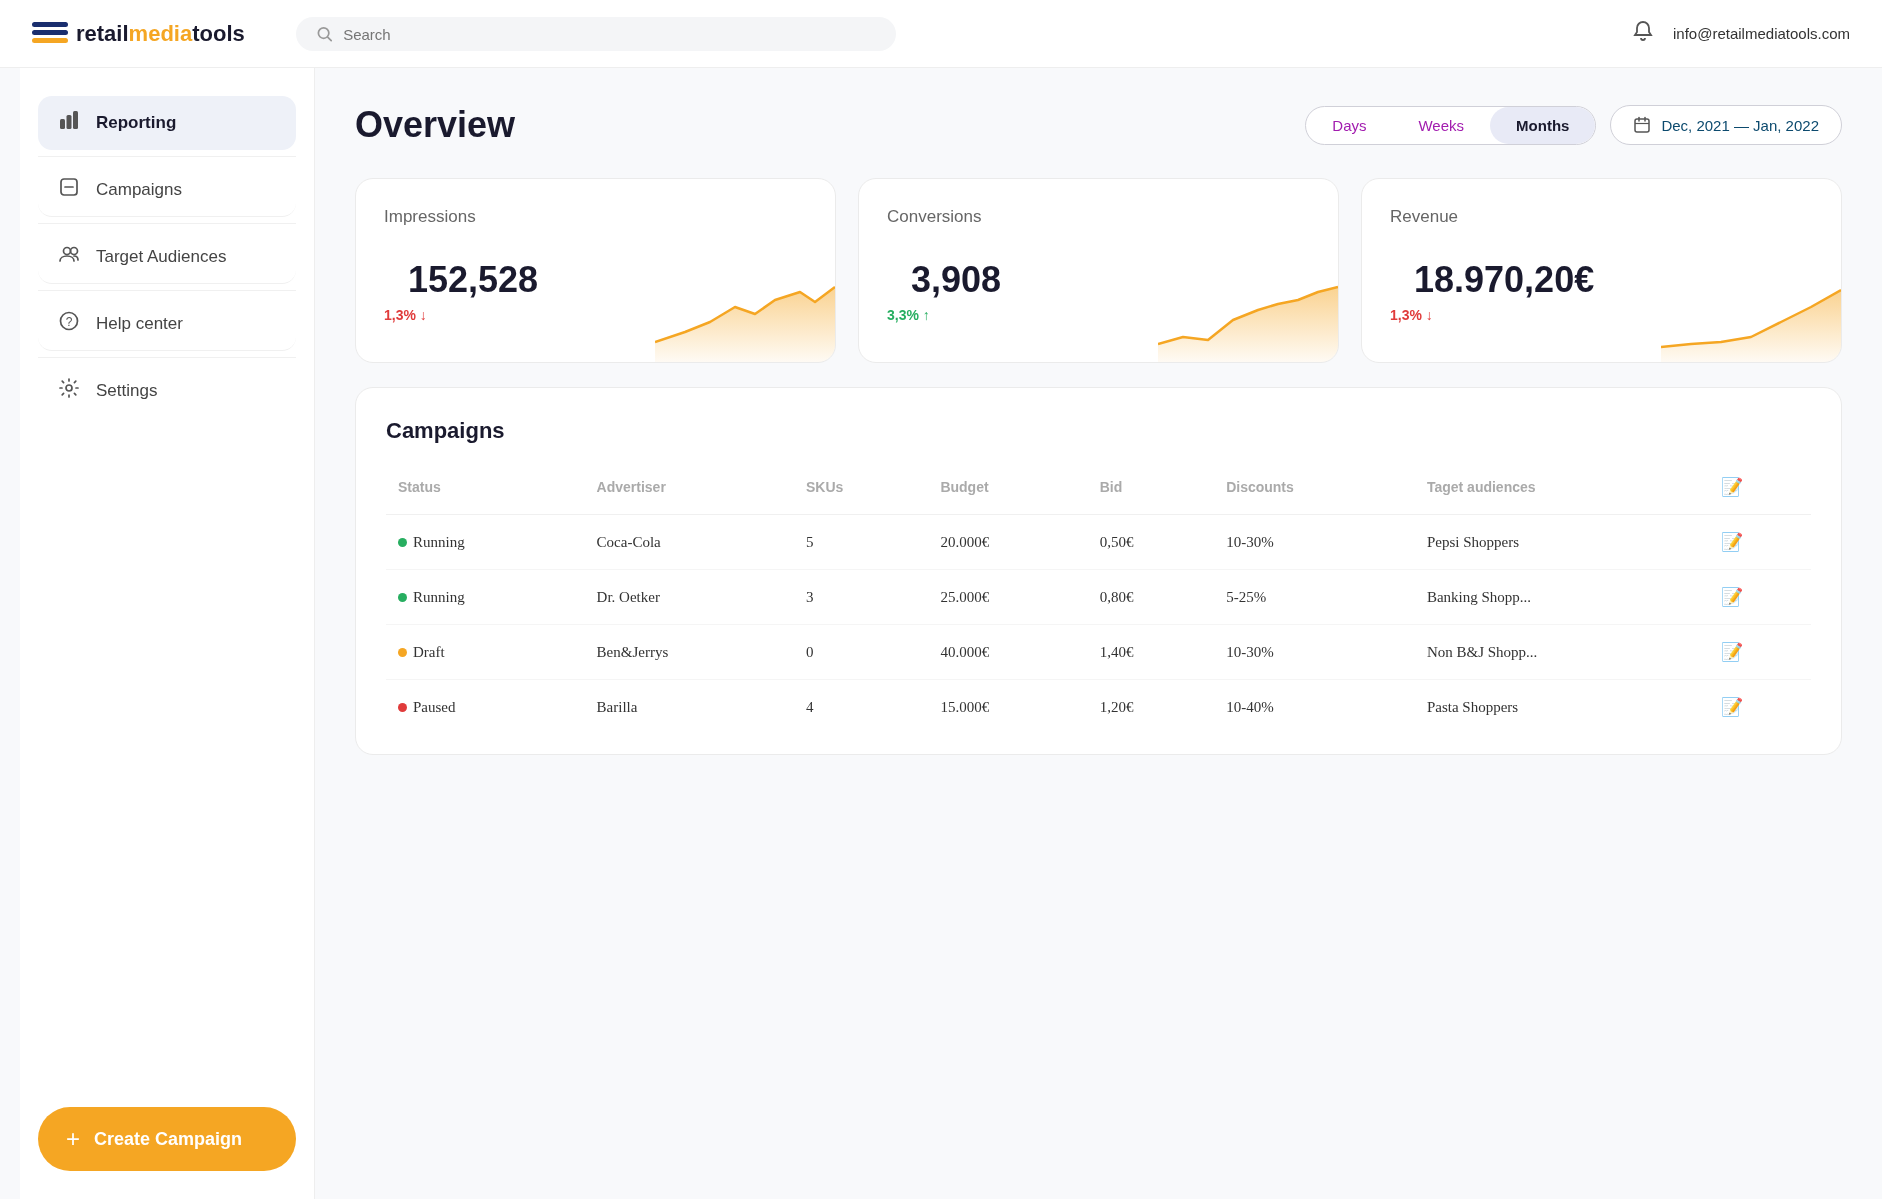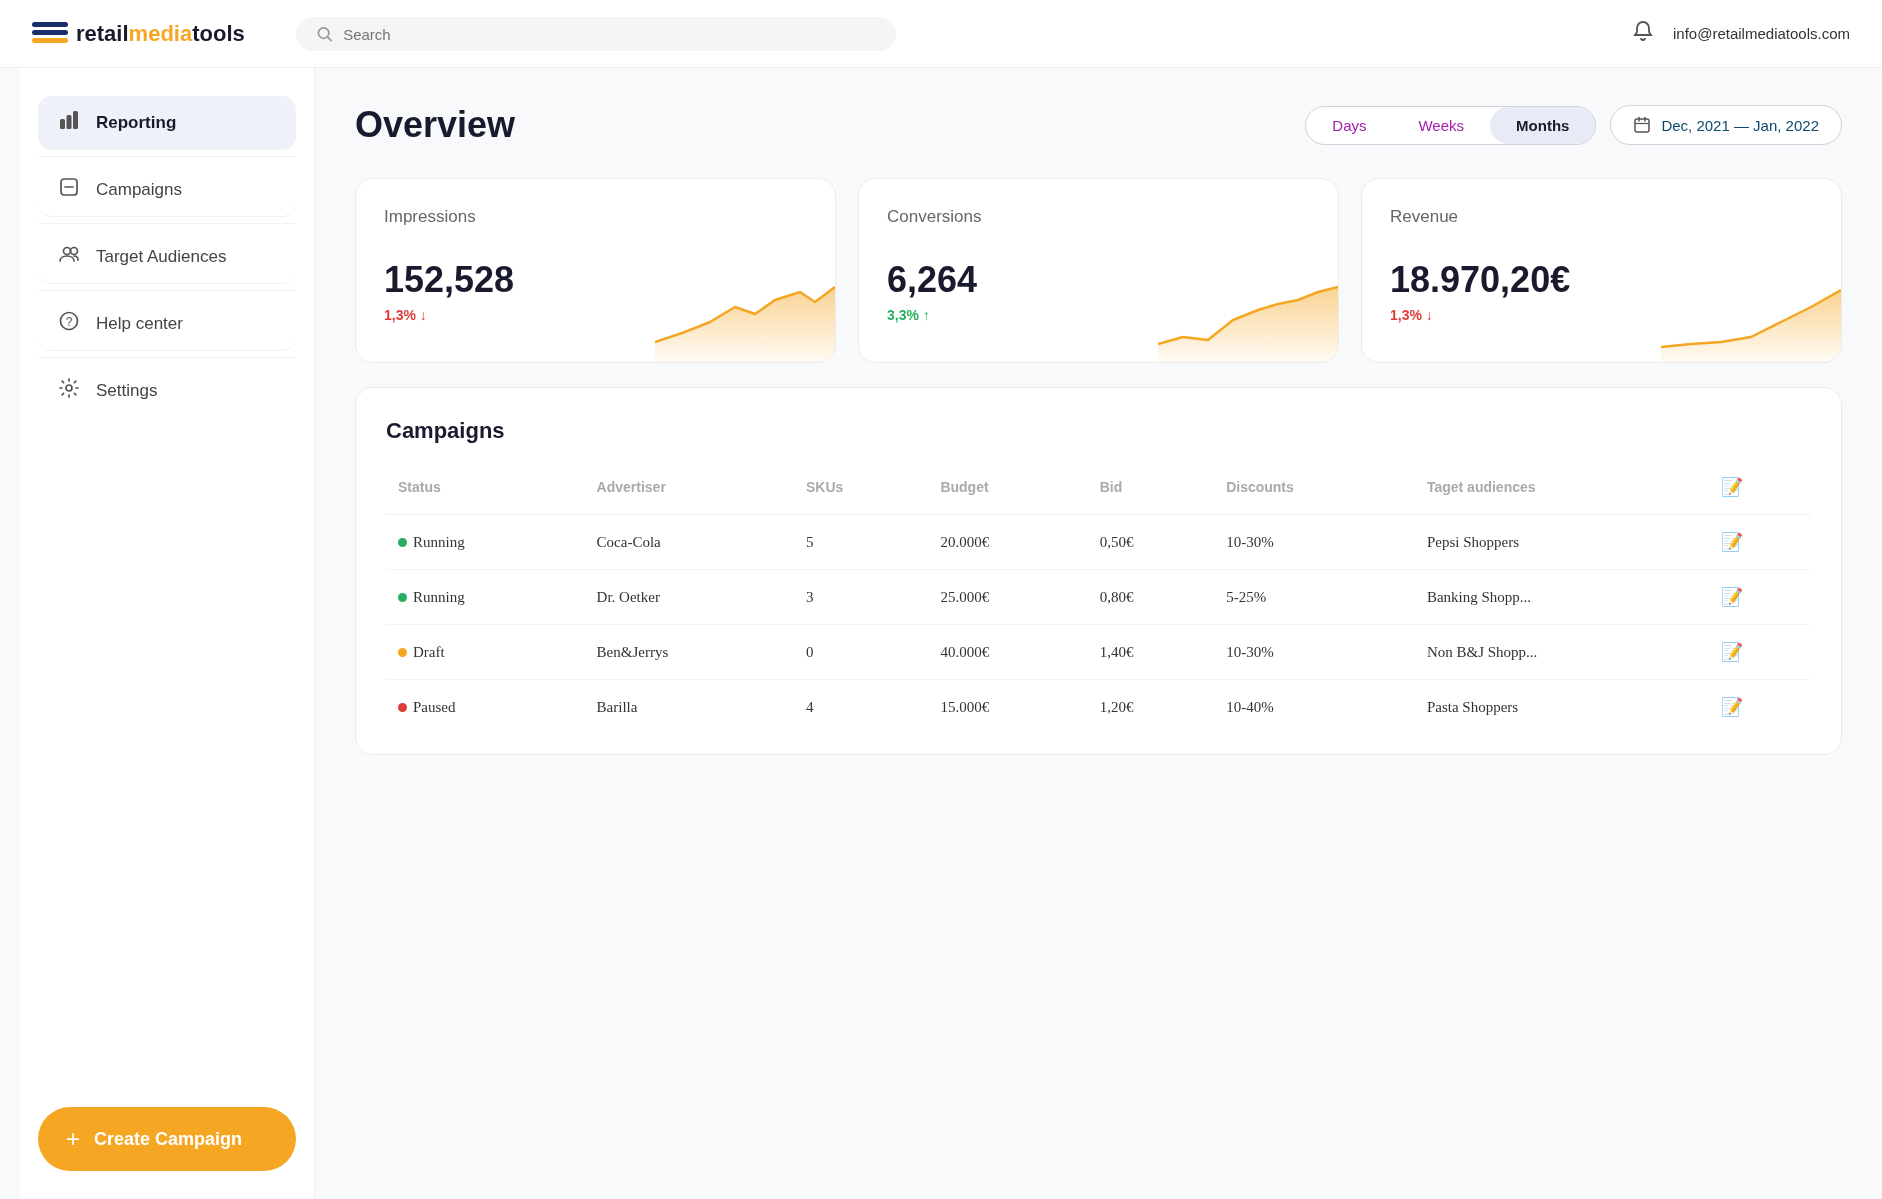--- a/index.html
+++ b/index.html
@@ -76,21 +76,21 @@
       cursor: pointer;
     }
 
     
     .stat-cards { display: flex; gap: 22px; margin-bottom: 24px; }
     .stat-card {
       flex: 1; background: #fff; border-radius: 18px; border: 1.5px solid #ebebeb;
       padding: 28px 28px 20px 28px; position: relative; overflow: hidden; min-height: 185px;
     }
     .stat-label { font-size: 17px; color: #666; font-weight: 500; margin-bottom: 32px; }
-    .stat-value { font-size: 36px; font-weight: 700; color: #1a1a2e; margin-bottom: 6px; }
+    .stat-value { font-size: 36px; font-weight: 700; color: #1a1a2e; margin-bottom: 6px; margin-left: 24px; }
     .stat-change { font-size: 14px; font-weight: 600; }
     .stat-change.down { color: #e03b3b; }
     .stat-change.up { color: #27ae60; }
 
     .stat-chart { position: absolute; right: 0; bottom: 0; width: 180px; height: 90px; }
 
     
     .campaigns-card {
       background: #fff; border-radius: 18px; border: 1.5px solid #ebebeb; padding: 30px 30px 20px 30px;
     }
@@ -237,21 +237,21 @@
               <stop offset="100%" stop-color="#f5a623" stop-opacity="0.05"></stop>
             </linearGradient>
           </defs>
           <polyline points="0,70 30,60 55,50 80,35 100,42 120,28 145,20 160,30 180,15" fill="none" stroke="#f5a623" stroke-width="2.5" stroke-linejoin="round"></polyline>
           <polygon points="0,70 30,60 55,50 80,35 100,42 120,28 145,20 160,30 180,15 180,90 0,90" fill="url(#grad1)"></polygon>
         </svg>
       </div>
 
       <div class="stat-card">
         <div class="stat-label">Conversions</div>
-        <div class="stat-value">6,264</div>
+        <div class="stat-value">3,908</div>
         <div class="stat-change up">3,3% ↑</div>
         <svg class="sparkline stat-chart" viewBox="0 0 180 90" preserveAspectRatio="none">
           <defs>
             <linearGradient id="grad2" x1="0" y1="0" x2="0" y2="1">
               <stop offset="0%" stop-color="#f5a623" stop-opacity="0.5"></stop>
               <stop offset="100%" stop-color="#f5a623" stop-opacity="0.05"></stop>
             </linearGradient>
           </defs>
           <polyline points="0,72 25,65 50,68 75,48 100,38 120,32 140,28 160,20 180,15" fill="none" stroke="#f5a623" stroke-width="2.5" stroke-linejoin="round"></polyline>
           <polygon points="0,72 25,65 50,68 75,48 100,38 120,32 140,28 160,20 180,15 180,90 0,90" fill="url(#grad2)"></polygon>

